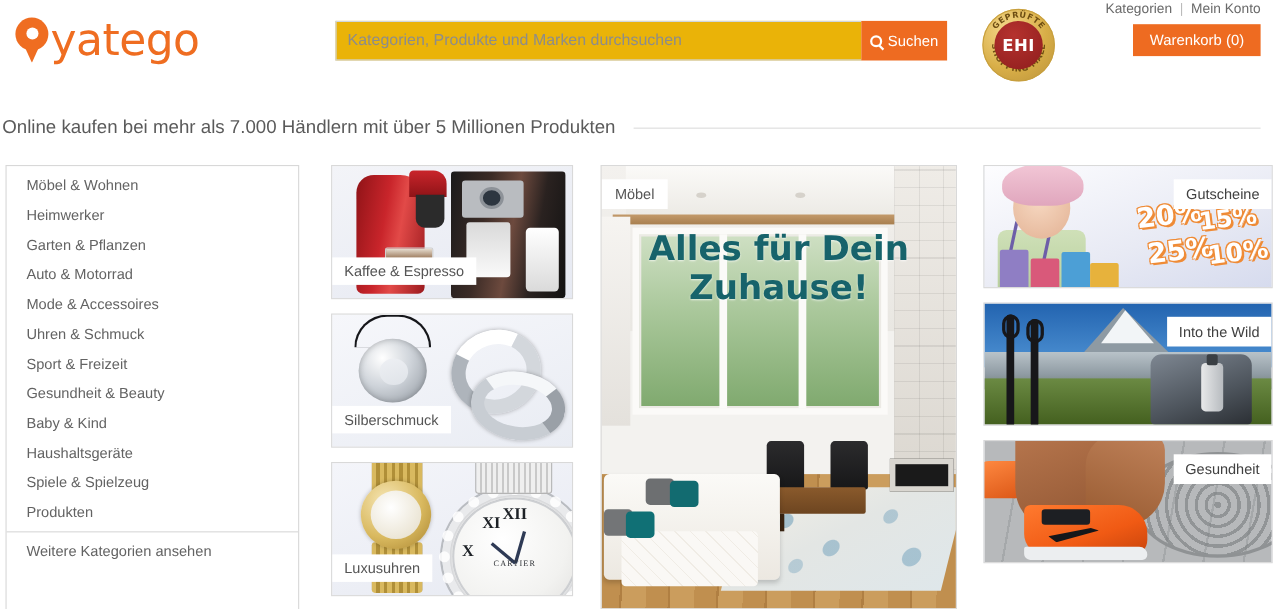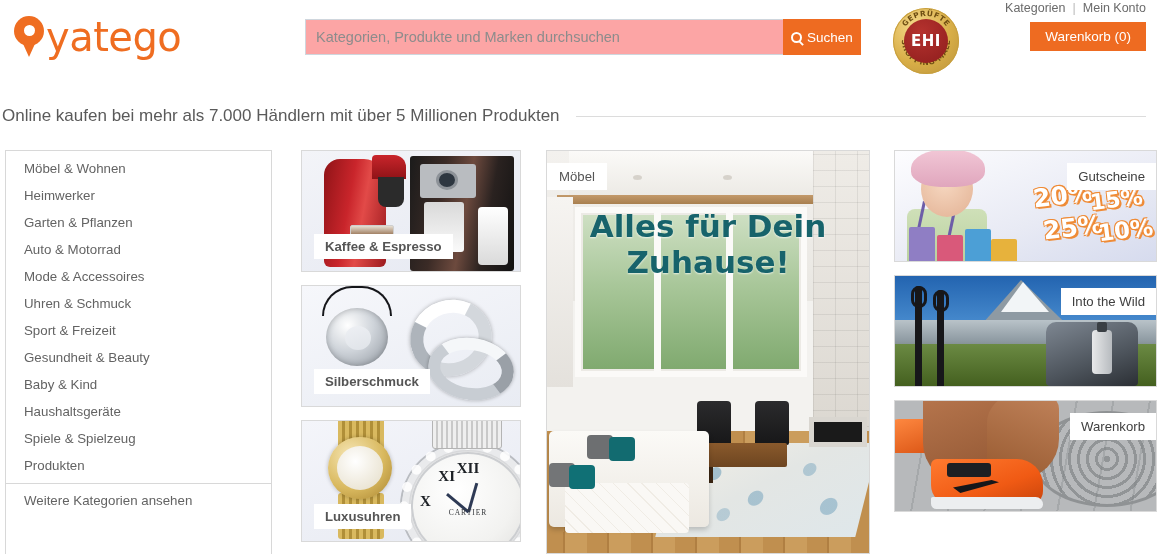--- a/index.html
+++ b/index.html
@@ -49,21 +49,21 @@
   }
   .search-input {
     width: 478px; height: 36px;
     border: 1px solid #cfd6dd;
     border-right: none;
     padding: 0 10px;
     font-size: 14.5px;
     color: #555;
     font-family: "Liberation Sans", sans-serif;
     outline: none;
-    background: #fca5a5;
+    background: #eab308;
   }
   .search-input::placeholder { color: #8c8c8c; }
   .search-btn {
     width: 78px; height: 36px;
     background: #ee6b21; border: none;
     color: #fff; font-size: 13.5px;
     display: flex; align-items: center; justify-content: center;
     gap: 5px; cursor: pointer;
     font-family: "Liberation Sans", sans-serif;
   }
@@ -150,24 +150,24 @@
   
   .mid-col { position: absolute; left: 301px; top: 0; width: 220px; }
   .tile {
     width: 220px; height: 122px;
     border: 1px solid #d9d9d9;
     position: relative; overflow: hidden;
     margin-bottom: 13px; cursor: pointer;
     background: #eceef4;
   }
   .tile-label {
-    position: absolute; left: 12px; bottom: 12px;
+    position: absolute; left: 0; bottom: 12px;
     background: #fff; color: #555;
     font-size: 13.2px; padding: 5px 11px 5px 11px;
-    z-index: 5; white-space: nowrap; font-weight: bold;
+    z-index: 5; white-space: nowrap;
   }
   .tile-art { position: absolute; inset: 0; }
 
   
   .t1 { background: linear-gradient(160deg,#f3f4f8 0%, #e6e9f2 100%); }
   .coffee-red {
     position: absolute; left: 22px; top: 8px; width: 62px; height: 108px;
     background: linear-gradient(100deg,#8f1317 0%, #c9252b 40%, #e24a48 60%, #9b1a1e 100%);
     border-radius: 16px 22px 6px 6px;
   }
@@ -734,16 +734,16 @@
         <div class="l-bg"></div>
         <div class="manhole"></div>
         <div class="l-shoe2"></div>
         <div class="l-leg"></div>
         <div class="l-arm"></div>
         <div class="l-shoe"></div>
         <div class="l-sole"></div>
         <div class="l-laces"></div>
         <div class="swoosh"></div>
       </div>
-      <div class="rtile-label">Warenkorb</div>
+      <div class="rtile-label">Gesundheit</div>
     </div>
   </div>
 </div>
 
 </body></html>

